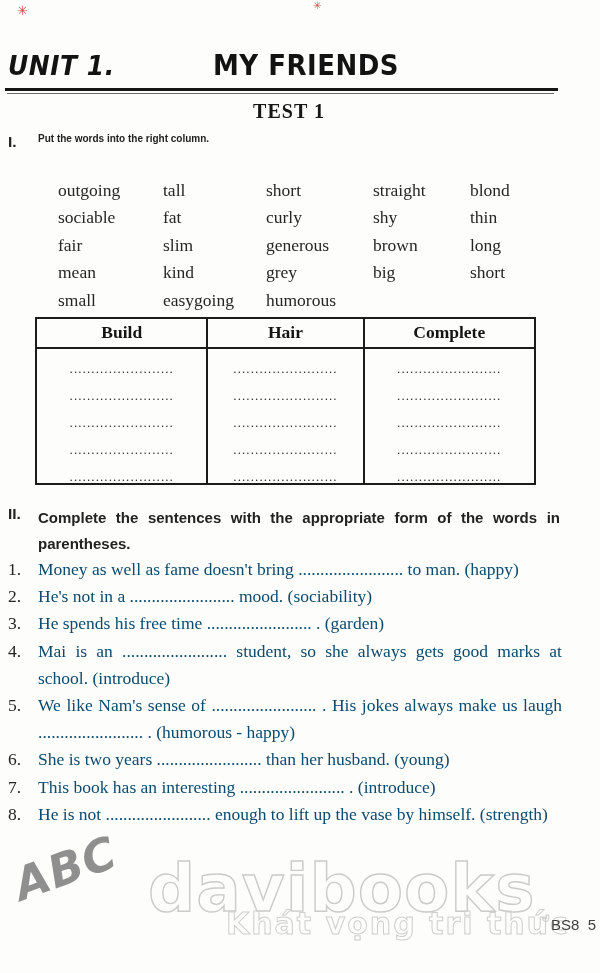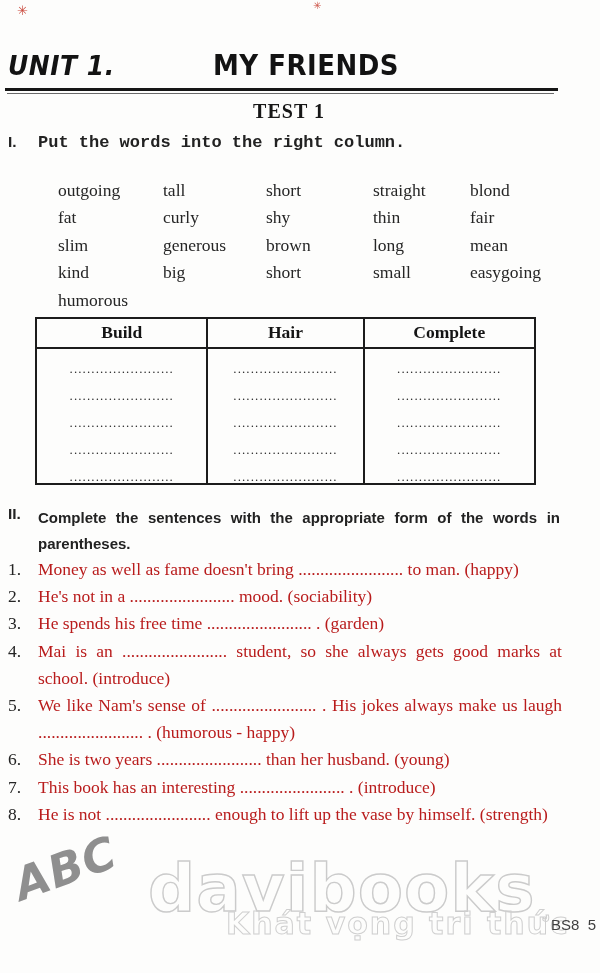--- a/index.html
+++ b/index.html
@@ -35,21 +35,21 @@
   .test-title {
     left:0; top:100px; width:578px; text-align:center;
     font-weight:bold; font-size:20px; letter-spacing:1px; color:#171717;
   }
 
   
   .sec-num, .sec-instruction {
     font-family:"Liberation Sans", sans-serif; font-weight:bold; color:#222;
   }
   .ex1-num { left:8px;  top:133px; font-size:15.5px; }
-  .ex1-instruction { left:38px; top:133px; font-size:17px;font-family:Liberation Mono, monospace; }
+  .ex1-instruction { left:38px; top:133px; font-size:10px; }
 
   
   .word-grid {
     left:58px; top:180px;
     display:grid; grid-template-columns:105px 103px 107px 97px 100px;
     grid-auto-rows:27.4px; font-size:17.5px; color:#262626;
   }
 
   
   .classify-table {
@@ -74,21 +74,21 @@
 
   
   .ex2-num { left:8px; top:505px; font-size:15.5px; }
   .ex2-instruction {
     left:38px; top:505px; width:522px; font-size:15px; line-height:26px;
     text-align:justify;
   }
   .sentences { left:8px; top:556px; width:554px; }
   .item { display:flex; }
   .num  { flex:0 0 30px; font-size:17.5px; line-height:27.2px; color:#242424; }
-  .stext{ flex:1; font-size:17.5px; line-height:27.2px; text-align:justify; color:#b91c1c; }
+  .stext{ flex:1; font-size:17.5px; line-height:27.2px; text-align:justify; color:#0c4a6e; }
 
   
   .abc-logo {
     left:16px; top:860px;
     font-family:"DejaVu Sans", sans-serif; font-weight:900; font-style:italic;
     font-size:45px; letter-spacing:1px; color:#8f8f8f;
     transform:rotate(-20deg); transform-origin:left center;
   }
   .davibooks {
     left:148px; top:850px;
@@ -124,31 +124,33 @@
 
 <div class="abs sec-num ex1-num">I.</div>
 <div class="abs sec-instruction ex1-instruction">Put the words into the right column.</div>
 
 <div class="abs word-grid">
     <span class="word">outgoing</span>
     <span class="word">tall</span>
     <span class="word">short</span>
     <span class="word">straight</span>
     <span class="word">blond</span>
+    <span class="word">sociable</span>
     <span class="word">fat</span>
     <span class="word">curly</span>
     <span class="word">shy</span>
     <span class="word">thin</span>
     <span class="word">fair</span>
     <span class="word">slim</span>
     <span class="word">generous</span>
     <span class="word">brown</span>
     <span class="word">long</span>
     <span class="word">mean</span>
     <span class="word">kind</span>
+    <span class="word">grey</span>
     <span class="word">big</span>
     <span class="word">short</span>
     <span class="word">small</span>
     <span class="word">easygoing</span>
     <span class="word">humorous</span>
   </div>
 
 <div class="abs classify-table">
   <div class="thead">
       <div class="th">Build</div>

